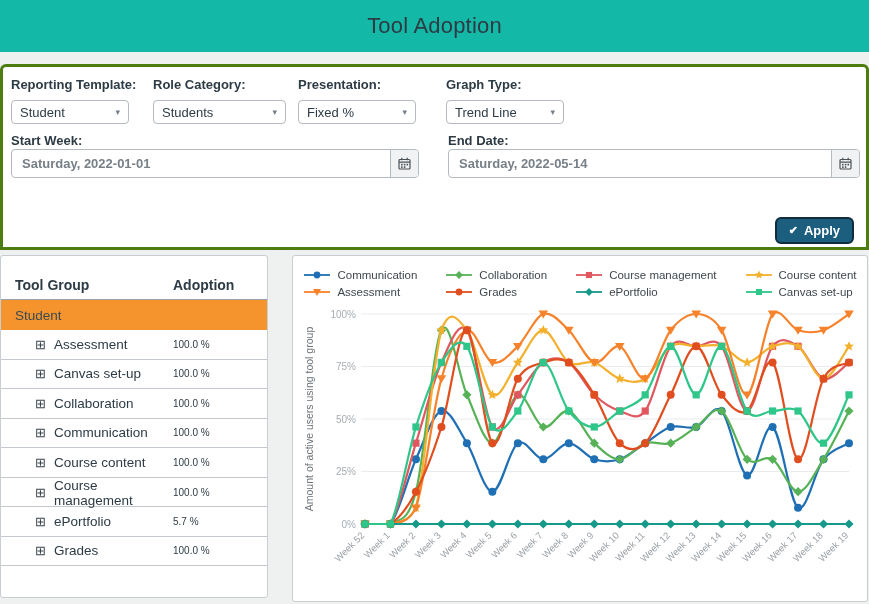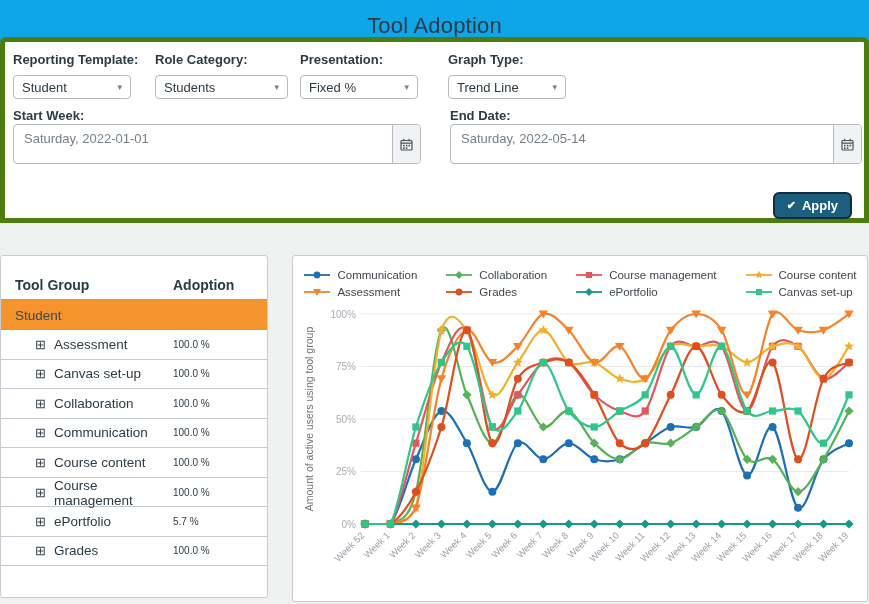--- a/index.html
+++ b/index.html
@@ -1,33 +1,33 @@
 <!DOCTYPE html>
 <html><head>
 <meta charset="utf-8">
 <style>
   * { margin:0; padding:0; box-sizing:border-box; }
   html,body { width:869px; height:604px; overflow:hidden;
     font-family:"Liberation Sans", sans-serif; background:#eff1f1; }
 
   
   .title-bar { position:absolute; top:0; left:0; width:869px; height:52px;
-    background:#0ea5e9; display:flex; align-items:center; justify-content:center; }
+    background:#14b8a6; display:flex; align-items:center; justify-content:center; }
   .title-bar h1 { font-size:22px; font-weight:500; color:#2d3b45; letter-spacing:.2px; }
 
   
-  .filter-panel { position:absolute; top:37px; left:0; width:869px; height:186px;
-    background:#ffffff; border:5px solid #4d7c0f; border-radius:6px 6px 0 0;padding-left:12px; }
+  .filter-panel { position:absolute; top:64px; left:0; width:869px; height:186px;
+    background:#ffffff; border:3px solid #4d7c0f; border-radius:6px 6px 0 0;padding-left:12px; }
   .f-label { position:absolute; font-size:13px; font-weight:bold; color:#2d3b45; }
   .select { position:absolute; height:24px; background:#fff; border:1px solid #b4bac0;
     border-radius:4px; display:flex; align-items:center; padding:0 8px; cursor:pointer; }
   .select .val { font-size:13px; color:#2d3b45; flex:1; }
   .select .caret { font-size:9px; color:#737f88; margin-left:4px; }
-  .dategroup { position:absolute; height:40px; display:flex; border:1px solid #b4bac0;
-    border-radius:4px; overflow:hidden; background:#fff; }
+  .dategroup { position:absolute; height:29px; display:flex; border:1px solid #b4bac0;
+    border-radius:4px; overflow:hidden; background:#fff;font-weight:bold; }
   .dategroup .dval { flex:1; font-size:13px; color:#777f87; padding:6px 10px; }
   .dategroup .calbtn { width:28px; background:#f1f2f3; border-left:1px solid #b4bac0;
     display:flex; align-items:center; justify-content:center; cursor:pointer; }
   .apply-btn { position:absolute; right:12px; top:150px; height:27px;
     background:#1b5e7d; border:2px solid #102c3d; border-radius:6px; color:#fff;
     font-size:13px; font-weight:bold; display:flex; align-items:center; gap:6px;
     padding:0 12px; cursor:pointer; }
   .apply-btn .chk { font-size:11px; }
 
   

